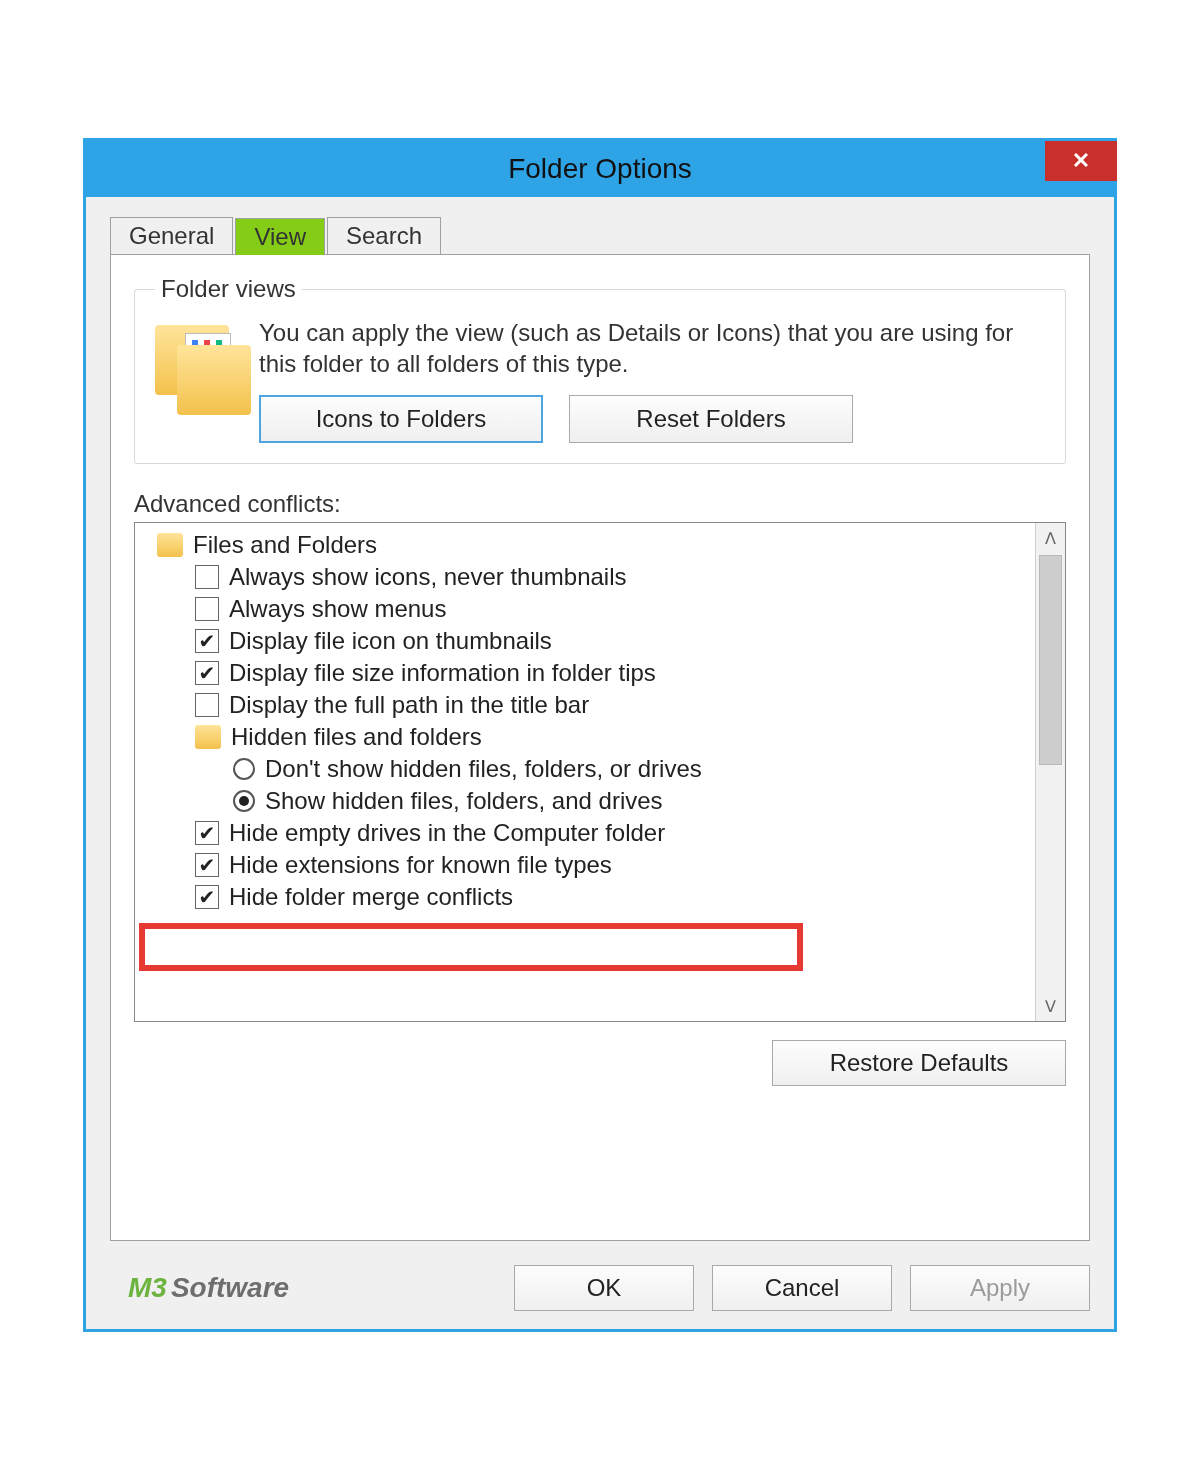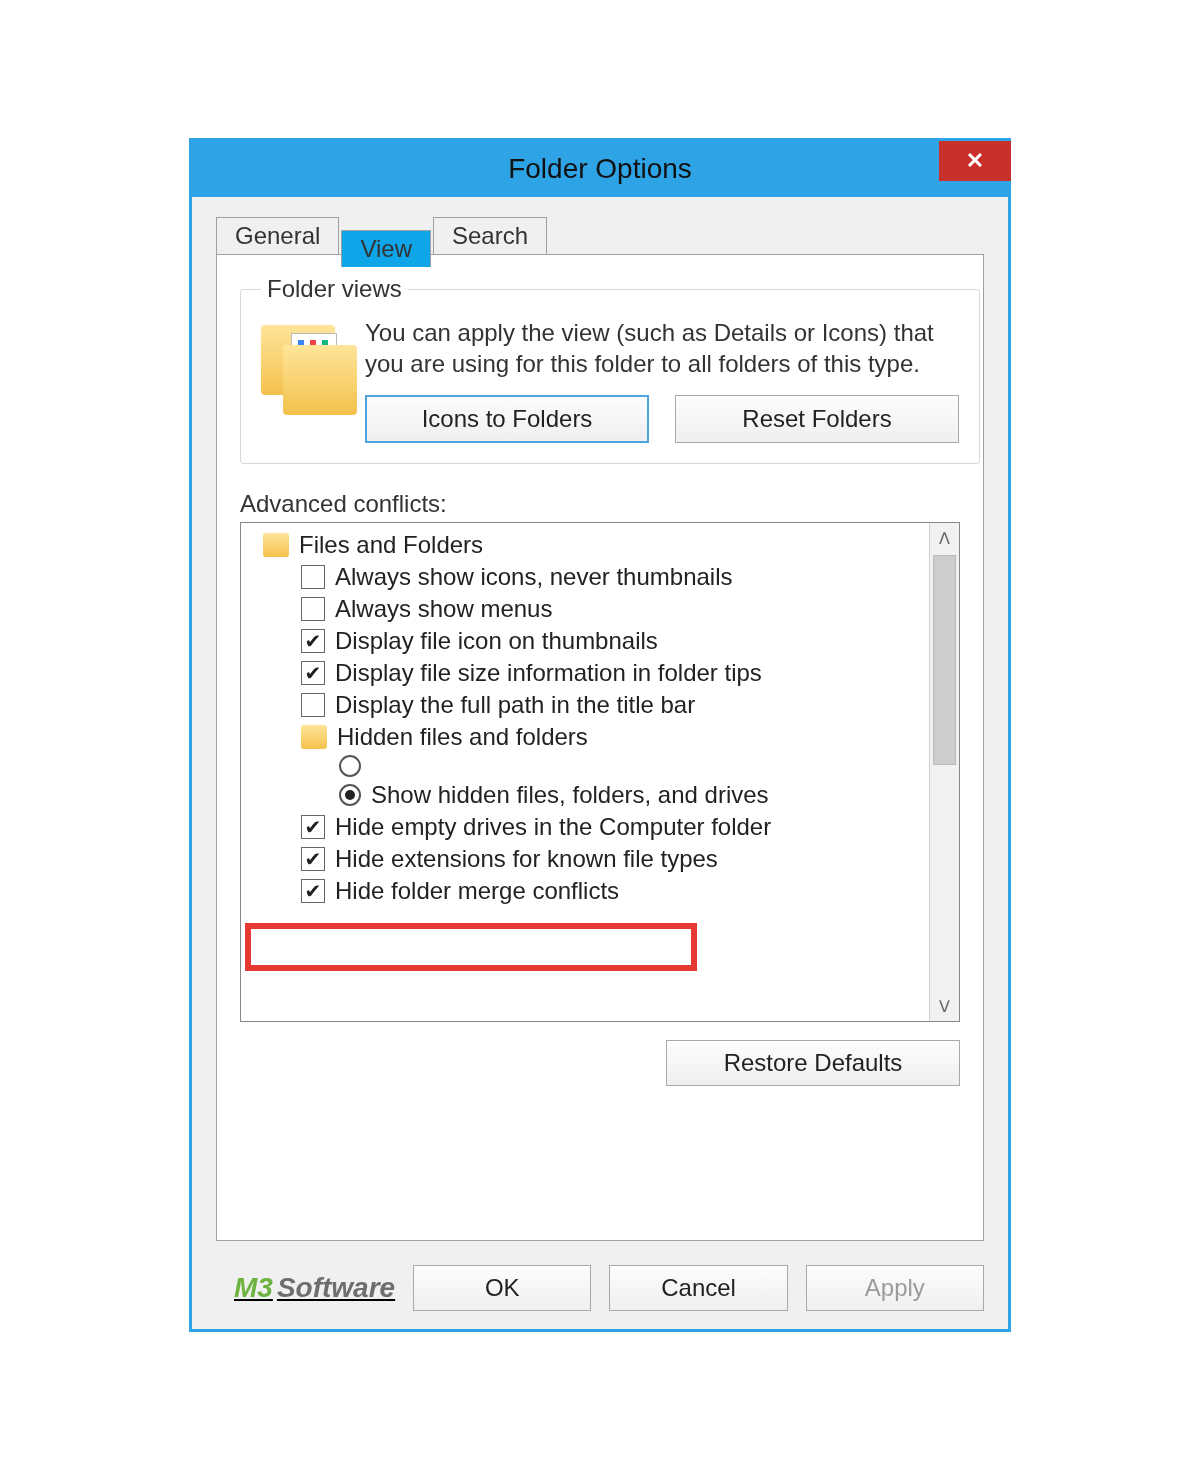--- a/index.html
+++ b/index.html
@@ -8,21 +8,21 @@
     padding: 0;
     font-family: "Segoe UI", Tahoma, sans-serif;
     background: #fff;
     width: 1200px;
     height: 1470px;
     display: flex;
     align-items: center;
     justify-content: center;
   }
   .window-frame {
-    width: 822px;
+    width: 1034px;
     height: 1194px;
     border: 3px solid #2ea4e6;
     background: #f0f0f0;
     display: flex;
     flex-direction: column;
   }
   .title-bar {
     height: 56px;
     background: #2ea4e6;
     display: flex;
@@ -65,23 +65,23 @@
     border-bottom: none;
     padding: 4px 18px;
     font-size: 24px;
     background: #f0f0f0;
     color: #333;
     margin-right: 2px;
     cursor: pointer;
     position: relative;
   }
   .tab.active {
-    background: #0ea5e9;
+    background: #84cc16;
     z-index: 2;
-    top: 13px;
+    top: 1px;
   }
   .tab-panel {
     border: 1px solid #a0a0a0;
     background: #fff;
     padding: 20px 23px;
     flex: 1;
     display: flex;
     flex-direction: column;
   }
   fieldset.folder-views {
@@ -216,21 +216,20 @@
   }
   .brand {
     font-size: 28px;
     font-style: italic;
     font-weight: bold;
     display: flex;
     align-items: baseline;
     gap: 4px;
     margin-right: auto;
     margin-left: 18px;
-    text-decoration: underline;
   }
   .brand .m3 { color: #6db33f; }
   .brand .soft { color: #6e6e6e; }
   .btn.footer-btn { width: 180px; }
   .btn.disabled { color: #9b9b9b; }
 </style>
 </head>
 <body>
 
 <div class="window-frame">
@@ -312,20 +311,21 @@
             <span>Display the full path in the title bar</span>
           </div>
 
           <div class="tree-row indent-2">
             <div class="folder-mini"></div>
             <span>Hidden files and folders</span>
           </div>
 
           <div class="tree-row indent-3">
             <div class="radio"></div>
+            <span>Don't show hidden files, folders, or drives</span>
           </div>
 
           <div class="tree-row indent-3">
             <div class="radio">
                 <div class="dot-inner"></div>
               </div>
             <span>Show hidden files, folders, and drives</span>
           </div>
 
           <div class="tree-row indent-2">

